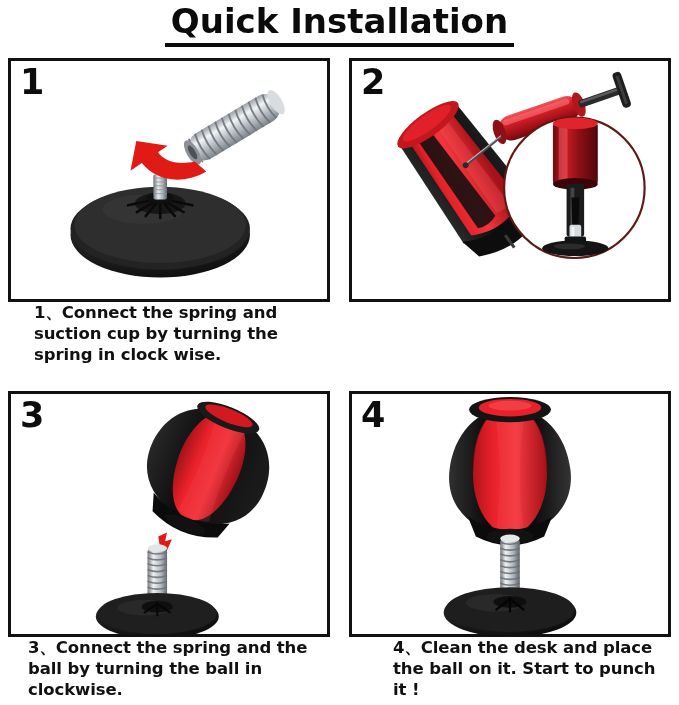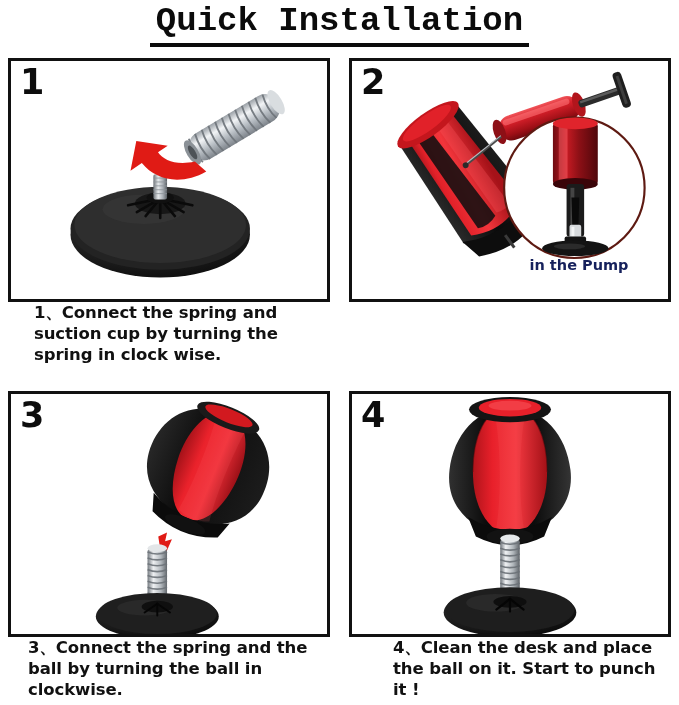--- a/index.html
+++ b/index.html
@@ -28,21 +28,20 @@
   }
   .title {
     font-size: 34px;
     font-weight: bold;
     color: #0b0b0b;
     letter-spacing: 0px;
     line-height: 40px;
     padding: 1px 6px 2px 6px;
     border-bottom: 4px solid #0b0b0b;
     white-space: nowrap;
-    font-family: Liberation Mono, monospace;
   }
 
   
   .grid {
     position: absolute;
     top: 58px;
     left: 8px;
     width: 663px;
     height: 645px;
     display: grid;
@@ -288,21 +287,20 @@
             <rect x="222" y="168" width="12" height="14" rx="2" fill="#d7dadd"></rect>
             <rect x="224" y="170" width="3" height="10" fill="#f2f4f5"></rect>
 
             <rect x="217" y="180" width="22" height="10" rx="2" fill="#131313"></rect>
             <ellipse cx="228" cy="192" rx="34" ry="8" fill="#141414"></ellipse>
             <ellipse cx="222" cy="190" rx="16" ry="3" fill="#3a3a3a" opacity="0.6"></ellipse>
           </g>
         </svg>
       </div>
       <div class="inset-label">
-        <div>in the Pump</div>
       </div>
     </div>
   </div>
 
   <div class="step col1 row2">
     <div class="panel">
       <div class="step-num">3</div>
       <div class="art">
         <svg class="svg-art" viewBox="0 0 322 246" preserveAspectRatio="xMidYMid meet">
           <defs>

